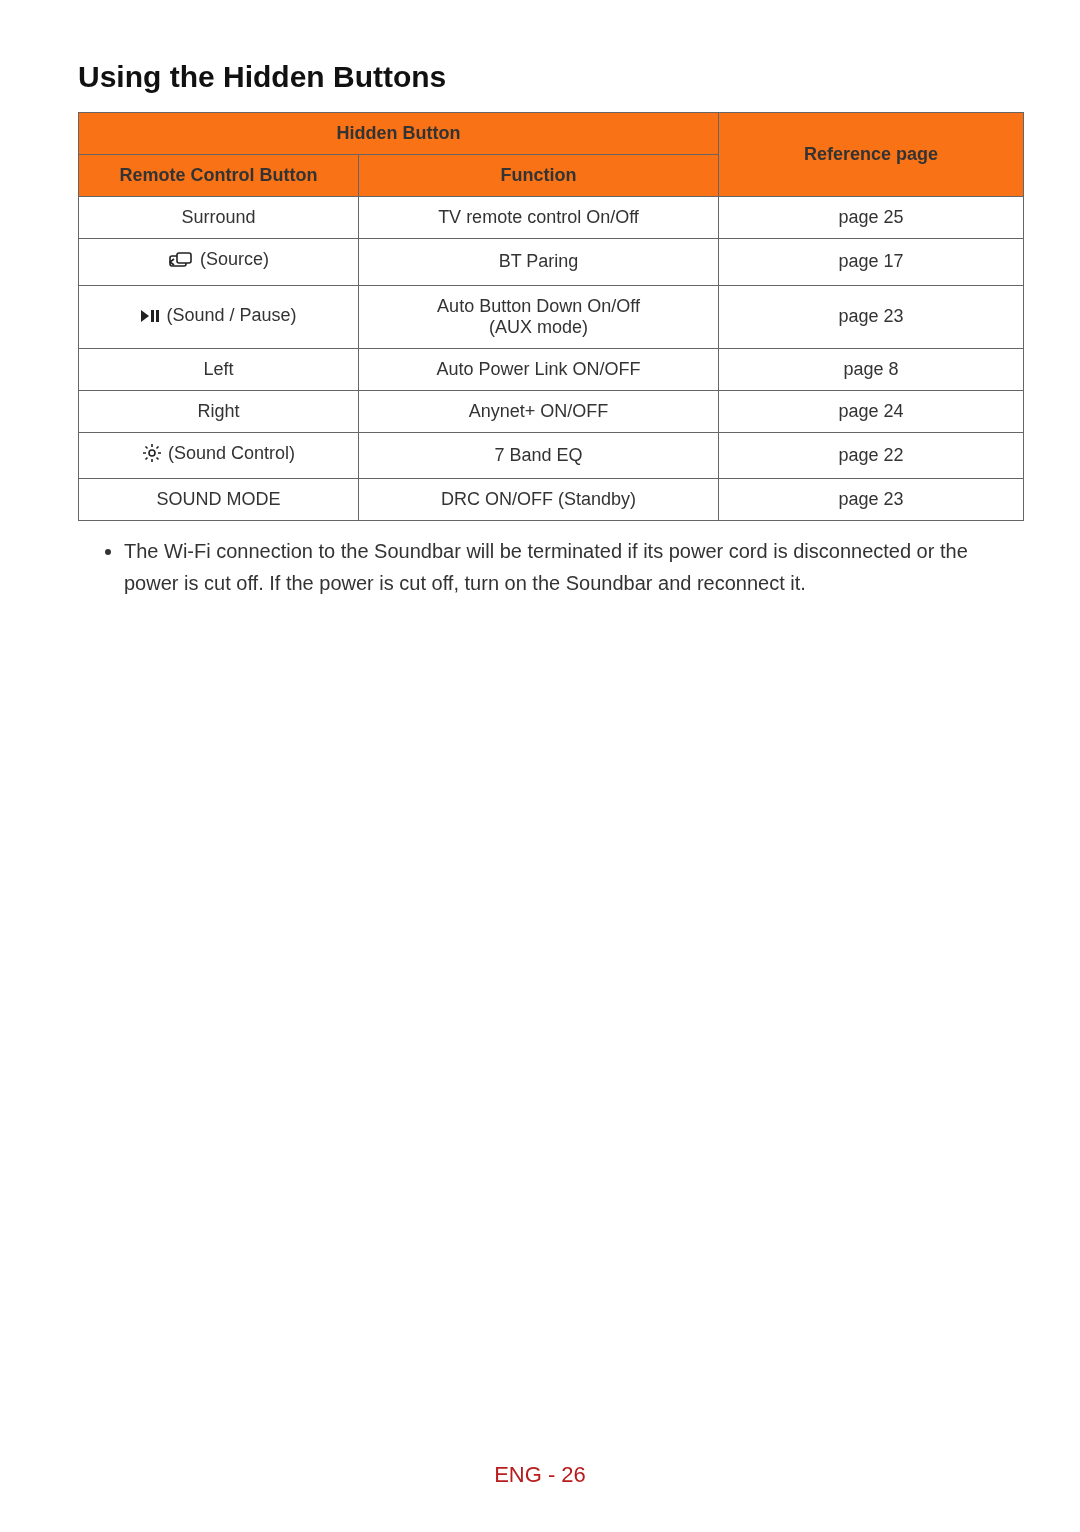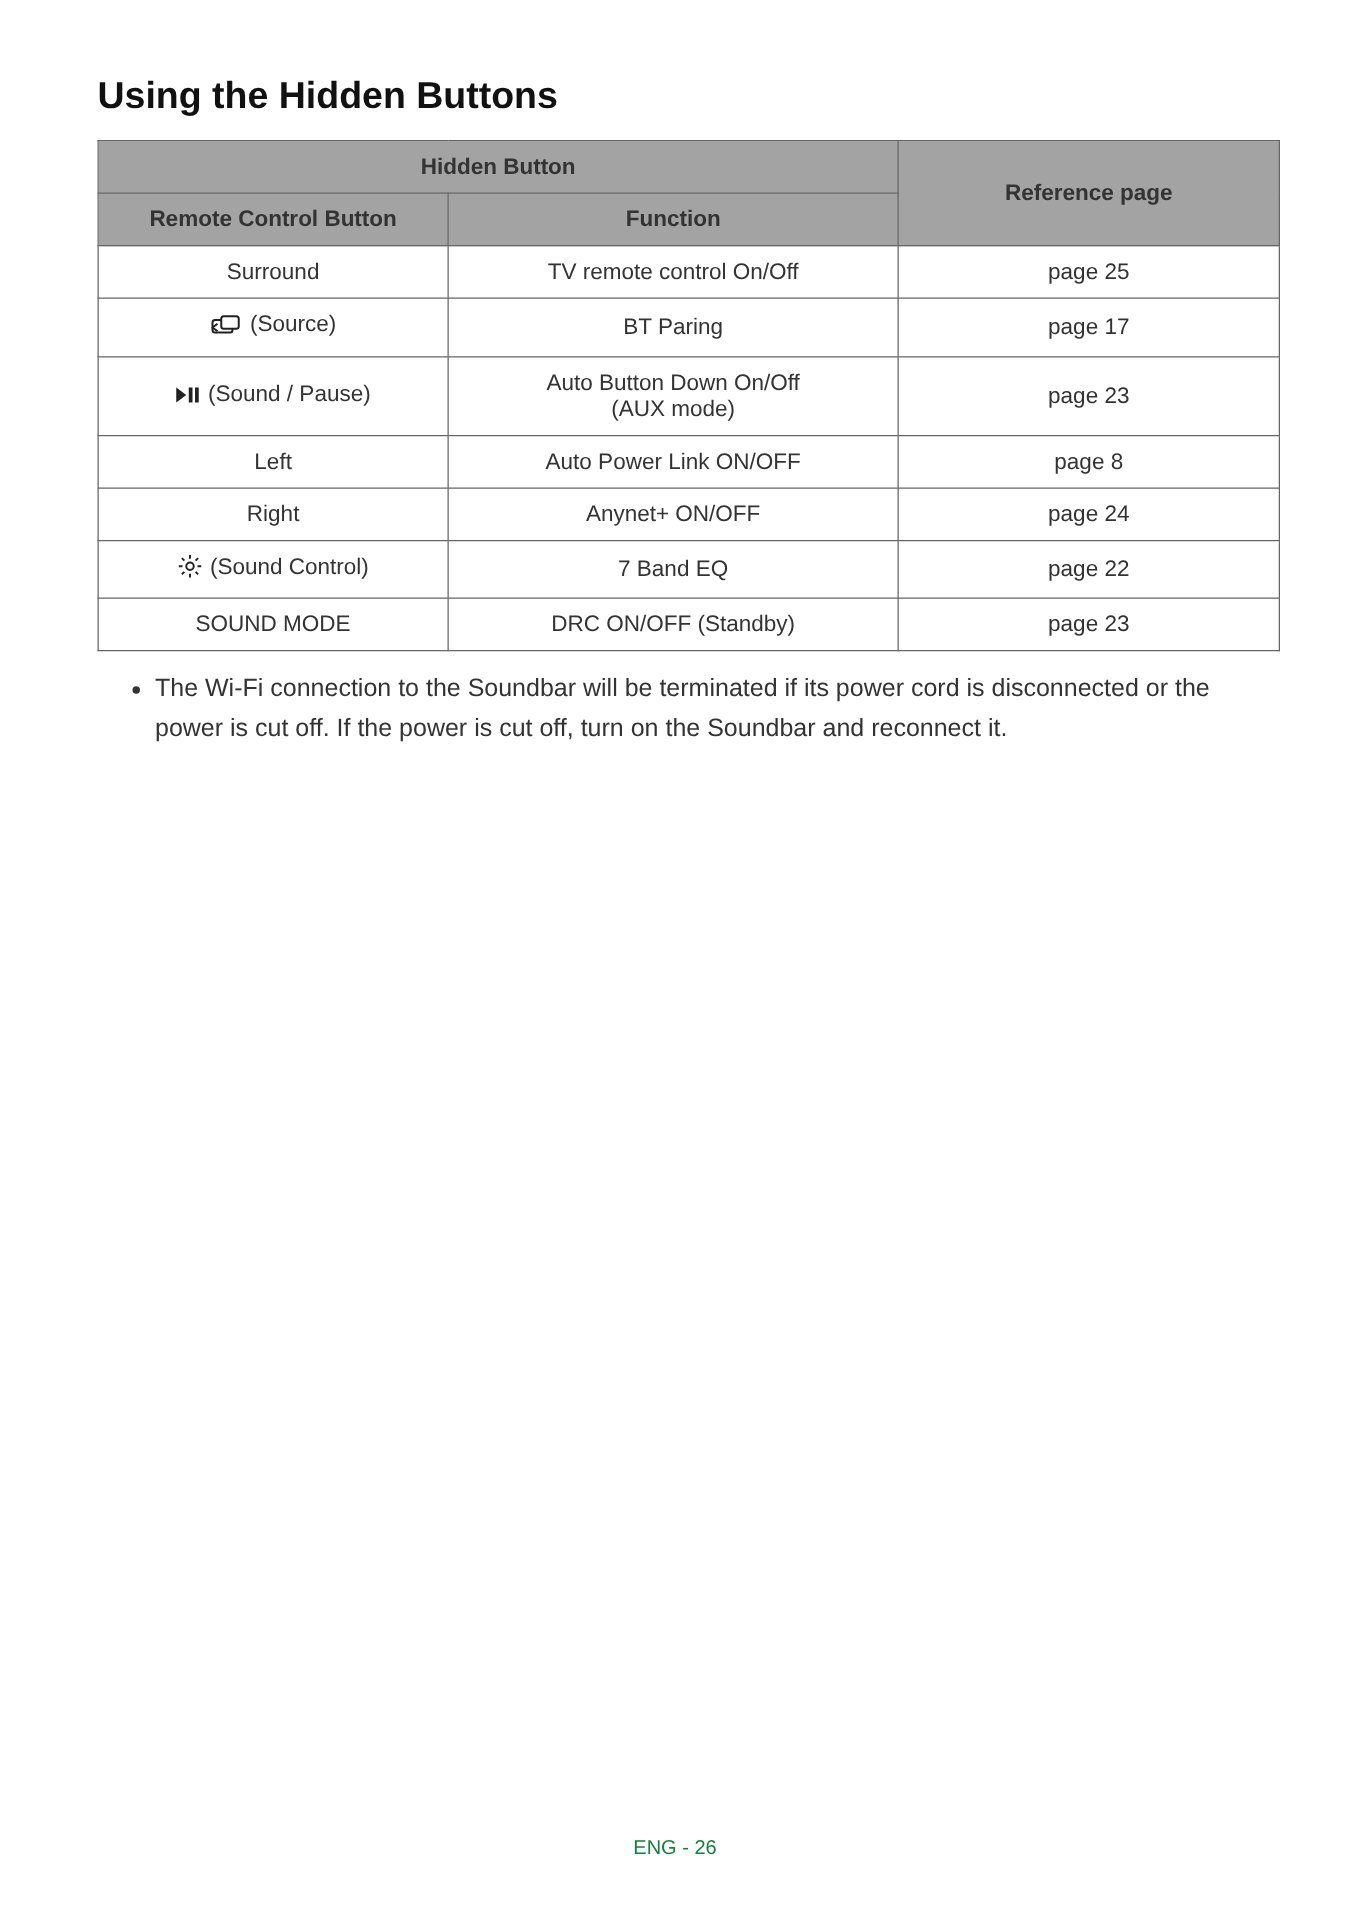--- a/index.html
+++ b/index.html
@@ -1,35 +1,35 @@
 <!DOCTYPE html>
 <html><head>
 <meta charset="utf-8">
 <style>
   * { box-sizing: border-box; margin: 0; padding: 0; }
   html, body { width: 1080px; height: 1532px; background: #fff; font-family: Arial, Helvetica, sans-serif; color: #222; }
   .page { padding: 60px 56px 40px 78px; position: relative; height: 100%; }
   .h2 { font-size: 30px; font-weight: 700; margin-bottom: 18px; color: #111; }
   table.hidden { width: 100%; border-collapse: collapse; table-layout: fixed; }
   table.hidden th, table.hidden td { border: 1px solid #666; text-align: center; vertical-align: middle; padding: 10px 8px; font-size: 18px; color: #333; }
-  table.hidden th { font-weight: 700; background: #a3a3a3; }
+  table.hidden th { font-weight: 700; background: #f97316; }
   .col-remote { width: 280px; }
   .col-func { width: 360px; }
   .col-ref { width: auto; }
   .icon { display: inline-flex; align-items: center; justify-content: center; vertical-align: middle; }
   .icon svg { display: block; }
   .cell-with-icon { display: inline-flex; align-items: center; gap: 6px; justify-content: center; }
   .chapter { margin-top: 54px; }
   .chapter-h1 { font-size: 44px; font-weight: 800; letter-spacing: 0.5px; color: #111; display: flex; gap: 18px; align-items: baseline; }
   .chapter-num { font-weight: 800; }
   .body-p { font-size: 20px; line-height: 1.55; color: #333; margin-top: 40px; }
   ul.bullets { list-style: disc; padding-left: 46px; margin-top: 14px; }
   ul.bullets li { font-size: 20px; line-height: 1.6; color: #333; }
   ul.bullets li .cont { display: block; }
-  .footer { position: absolute; bottom: 44px; left: 0; right: 0; text-align: center; font-size: 16px; color: #15803d; }
+  .footer { position: absolute; bottom: 44px; left: 0; right: 0; text-align: center; font-size: 22px; color: #b91c1c; }
 </style>
 </head>
 <body>
 
 <div class="page">
   <h2 class="h2">Using the Hidden Buttons</h2>
 
   <table class="hidden">
     <colgroup>
       <col class="col-remote">

